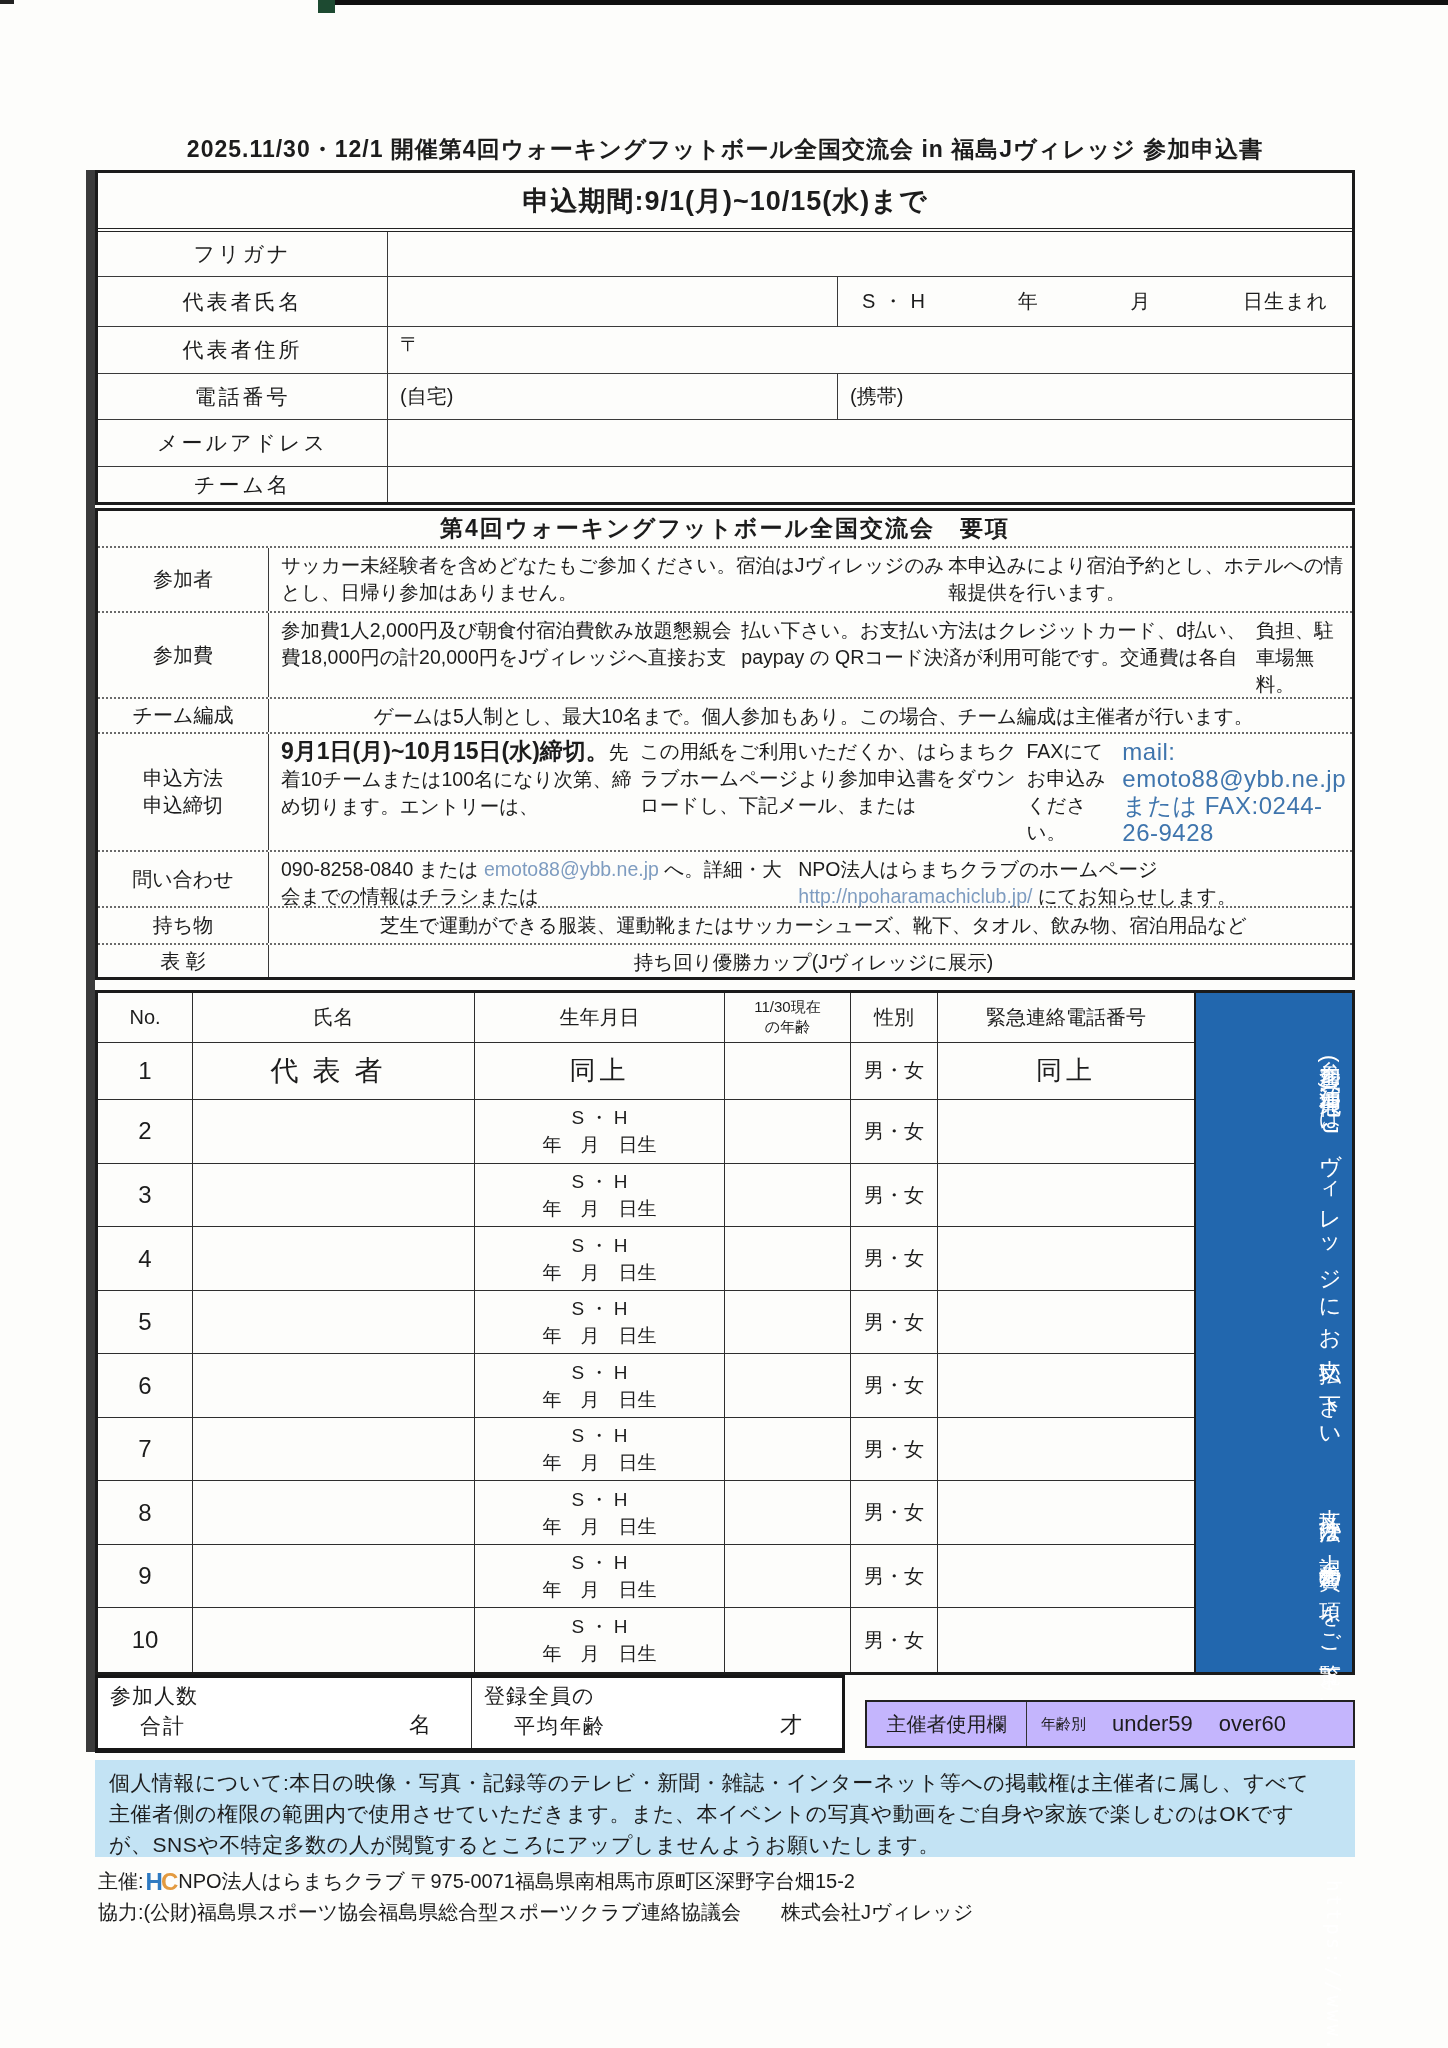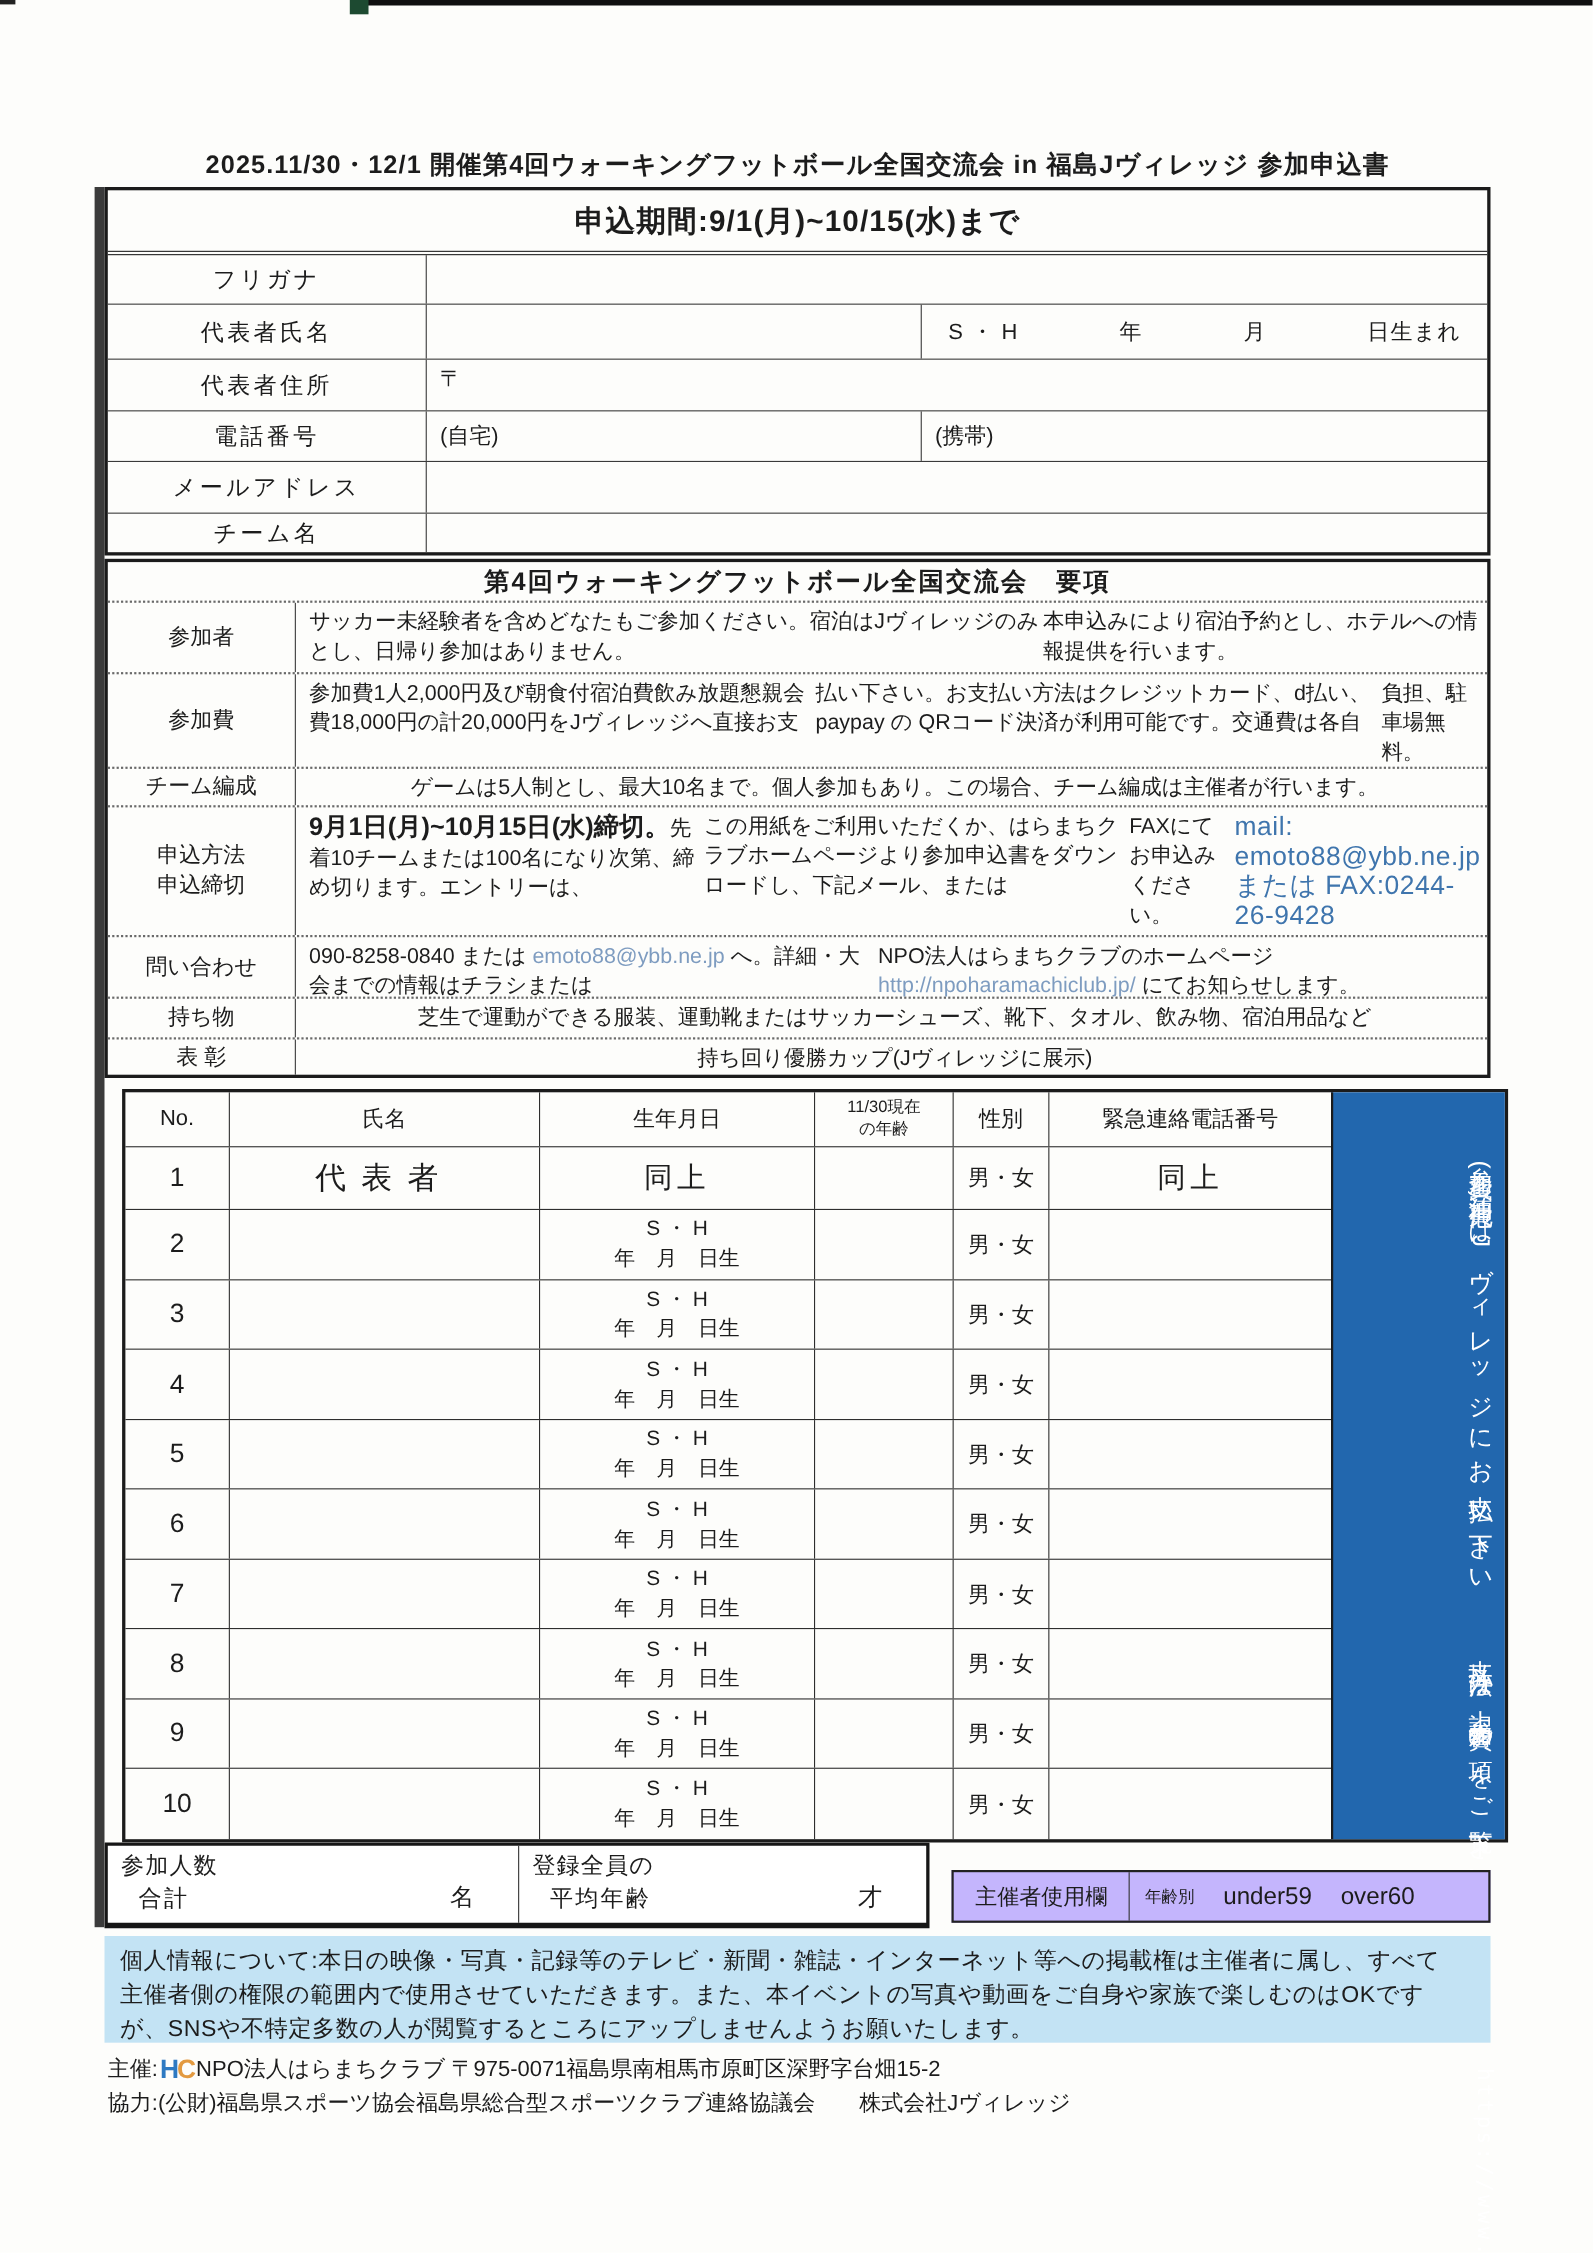--- a/index.html
+++ b/index.html
@@ -37,21 +37,21 @@
   .g-label{width:171px;border-right:1.5px solid #3a3a3a;box-sizing:border-box;display:flex;
         flex-direction:column;align-items:center;justify-content:center;font-size:20px;line-height:27px;}
   .g-body{flex:1;padding:4px 6px 4px 12px;font-size:19.5px;line-height:27px;box-sizing:border-box;
         display:flex;flex-direction:row;justify-content:center;}
   .bold-date{font-weight:bold;font-size:23px;}
   .mail-line{color:#3f75ad;font-size:24px;letter-spacing:.5px;}
   .link-blue{color:#7e9cc0;}
 
   
   .roster{position:absolute;left:95px;top:990px;width:1260px;height:685px;
-        border:3px solid #1b1b1b;box-sizing:border-box;display:flex;margin-left:16px;}
+        border:3px solid #1b1b1b;box-sizing:border-box;display:flex;}
   .roster-main{flex:1;display:flex;flex-direction:column;}
   .r-row{display:flex;border-bottom:1.5px solid #2e2e2e;box-sizing:border-box;}
   .r-row:last-child{border-bottom:none;}
   .r-cell{border-right:1.5px solid #2e2e2e;box-sizing:border-box;display:flex;
         align-items:center;justify-content:center;text-align:center;}
   .c-no{width:95px;}
   .c-name{width:282px;}
   .c-birth{width:250px;flex-direction:column;line-height:27px;}
   .c-age{width:126px;flex-direction:column;line-height:20px;}
   .c-gender{width:87px;}
@@ -74,21 +74,21 @@
   .sb-col{display:block;margin:0 7px;letter-spacing:4px;font-size:22px;padding-top:50px;white-space:nowrap;}
   .sb-url{font-family:"DejaVu Sans Mono",monospace;font-size:19px;letter-spacing:3px;padding-top:140px;}
 
   
   .totals{position:absolute;left:95px;top:1675px;width:750px;height:78px;background:#fff;
         border:3px solid #161616;border-bottom-width:5px;box-sizing:border-box;display:flex;}
   .t-cell{position:relative;box-sizing:border-box;}
   .t-cell.one{width:374px;border-right:1.5px solid #333;}
   .t-cell.two{flex:1;}
   .t-top{position:absolute;top:4px;left:12px;font-size:21px;letter-spacing:1px;}
-  .t-bottom{position:absolute;bottom:8px;left:28px;font-size:21px;letter-spacing:2px;}
+  .t-bottom{position:absolute;bottom:8px;left:42px;font-size:21px;letter-spacing:2px;}
   .t-unit{position:absolute;bottom:8px;right:40px;font-size:22px;}
 
   .orgbox{position:absolute;left:865px;top:1700px;width:490px;height:48px;background:#c4b5fd;
         border:2px solid #222;box-sizing:border-box;display:flex;align-items:center;}
   .org-label{width:160px;height:100%;border-right:1.5px solid #333;box-sizing:border-box;display:flex;
         align-items:center;justify-content:center;font-size:20px;}
   .org-rest{flex:1;display:flex;align-items:center;gap:26px;padding-left:14px;}
   .org-age{font-size:15px;}
   .org-val{font-size:22px;}
 

